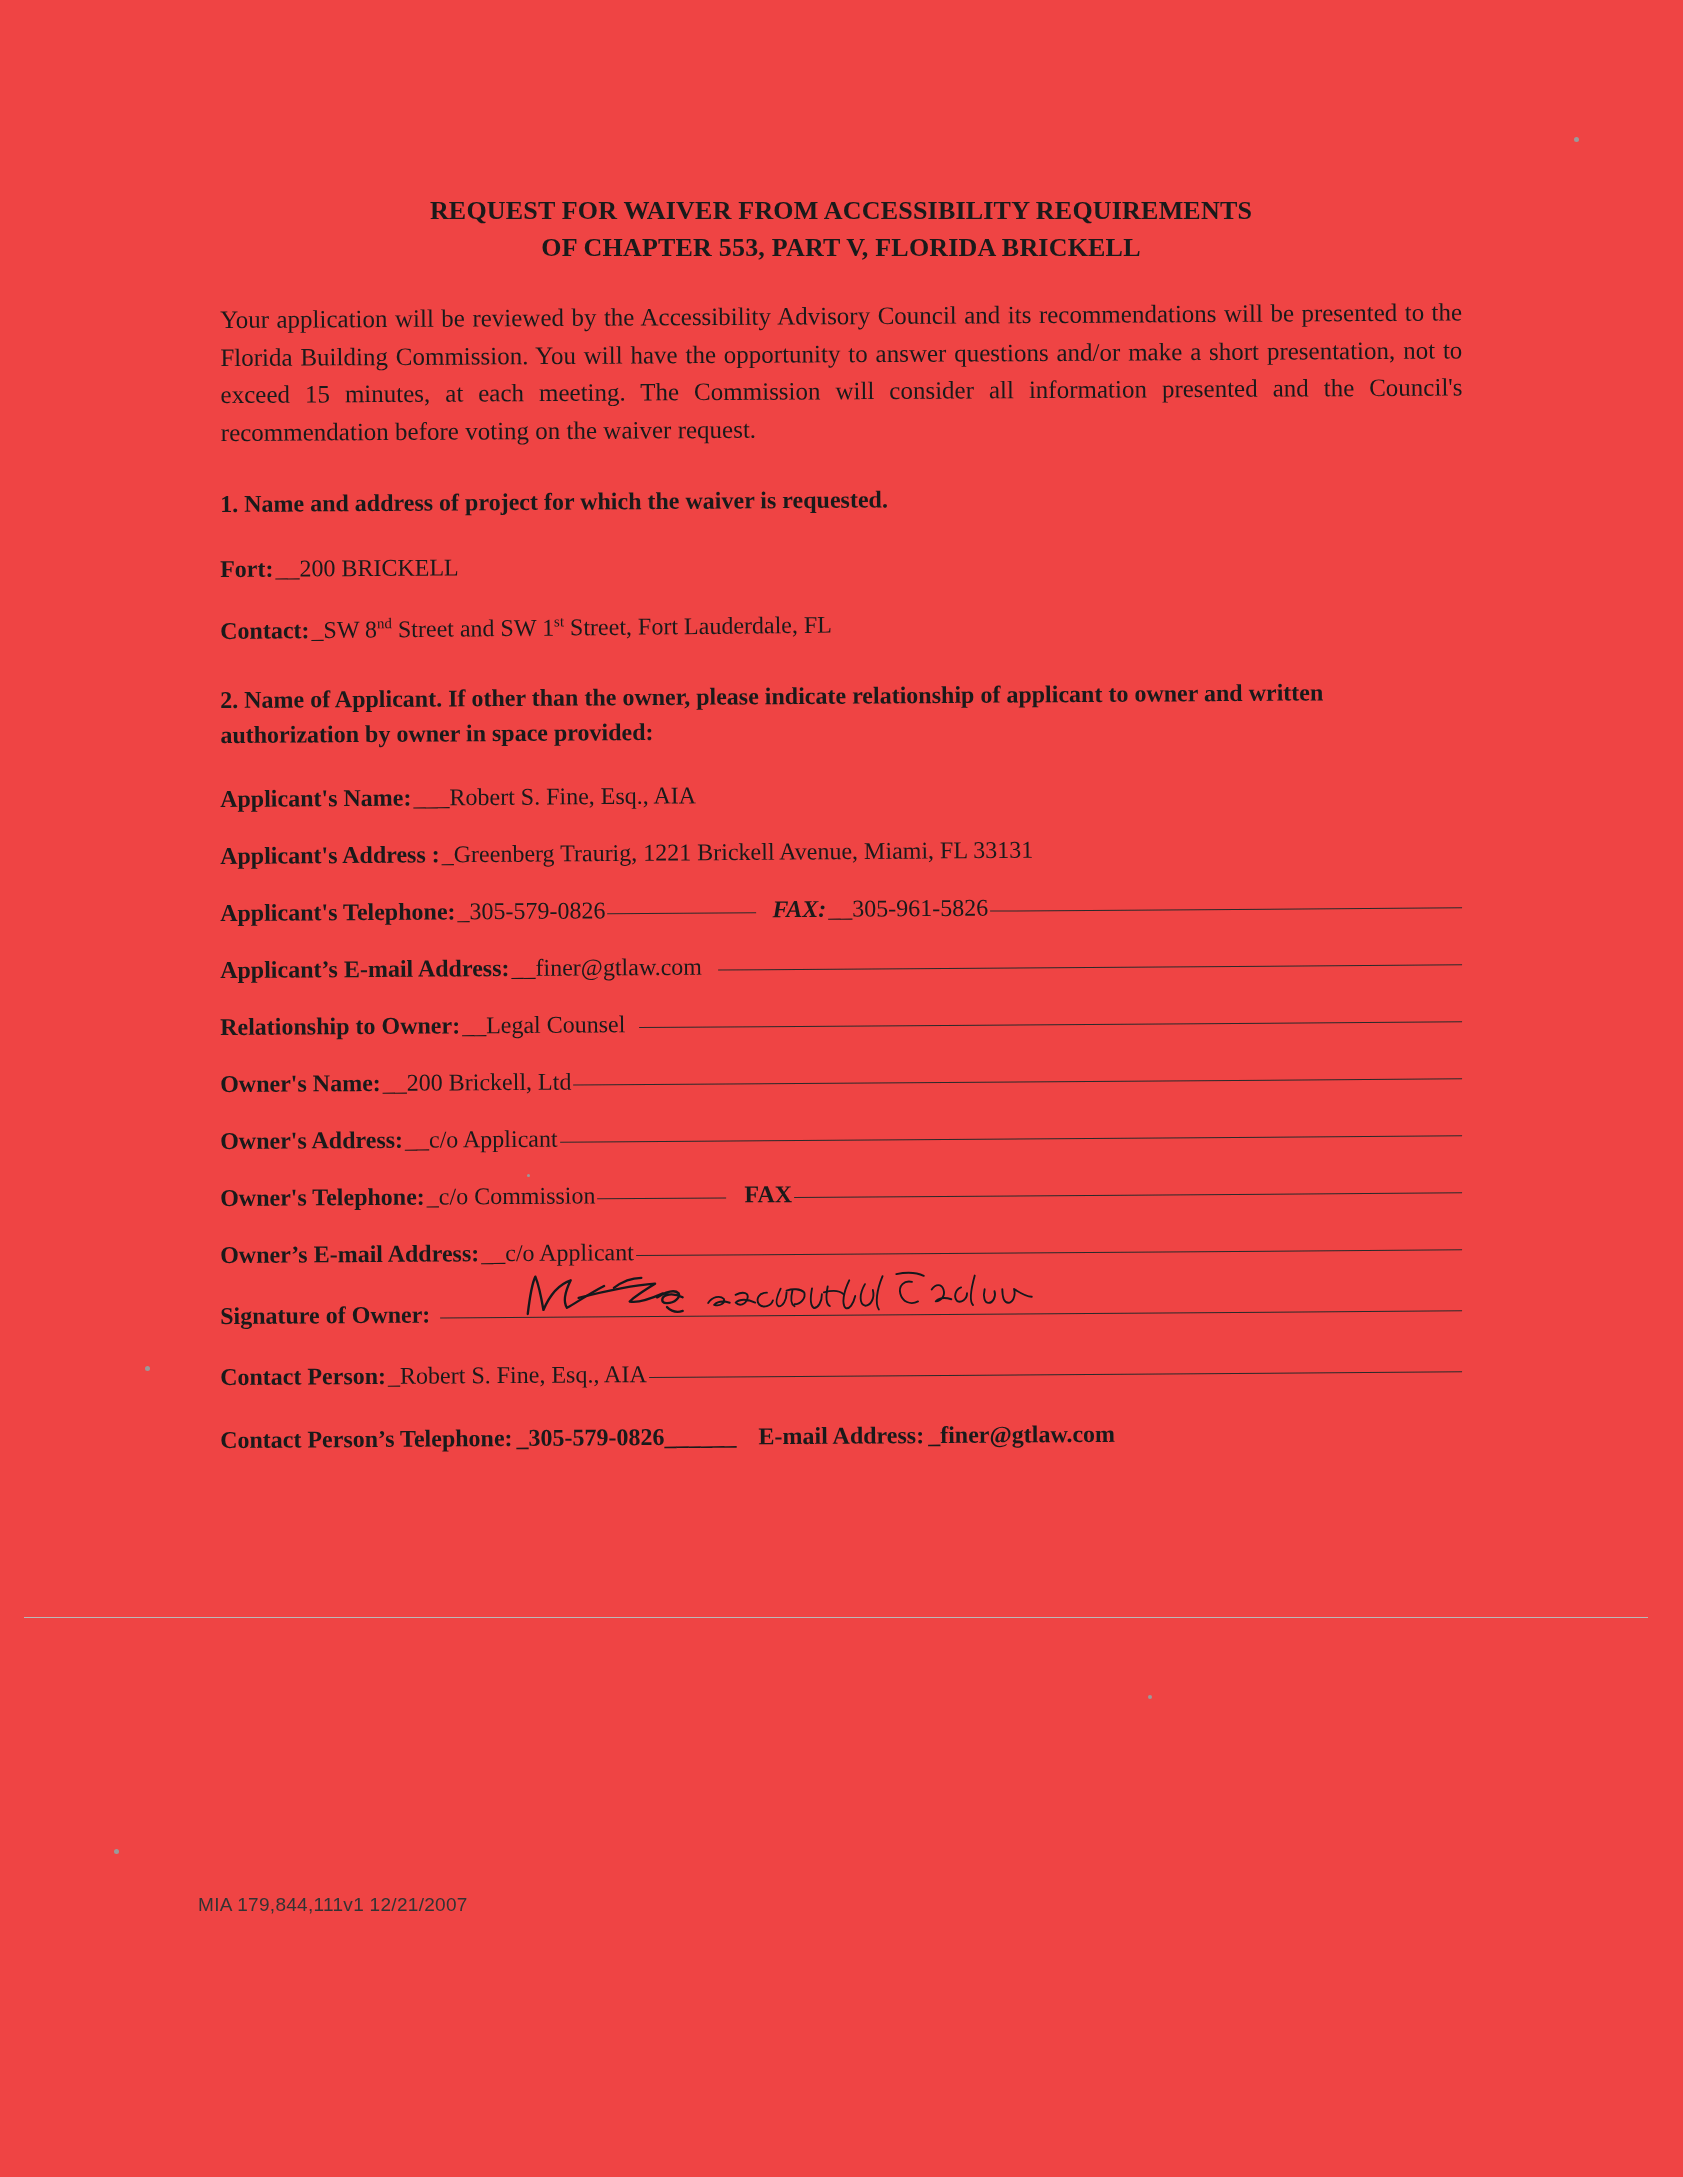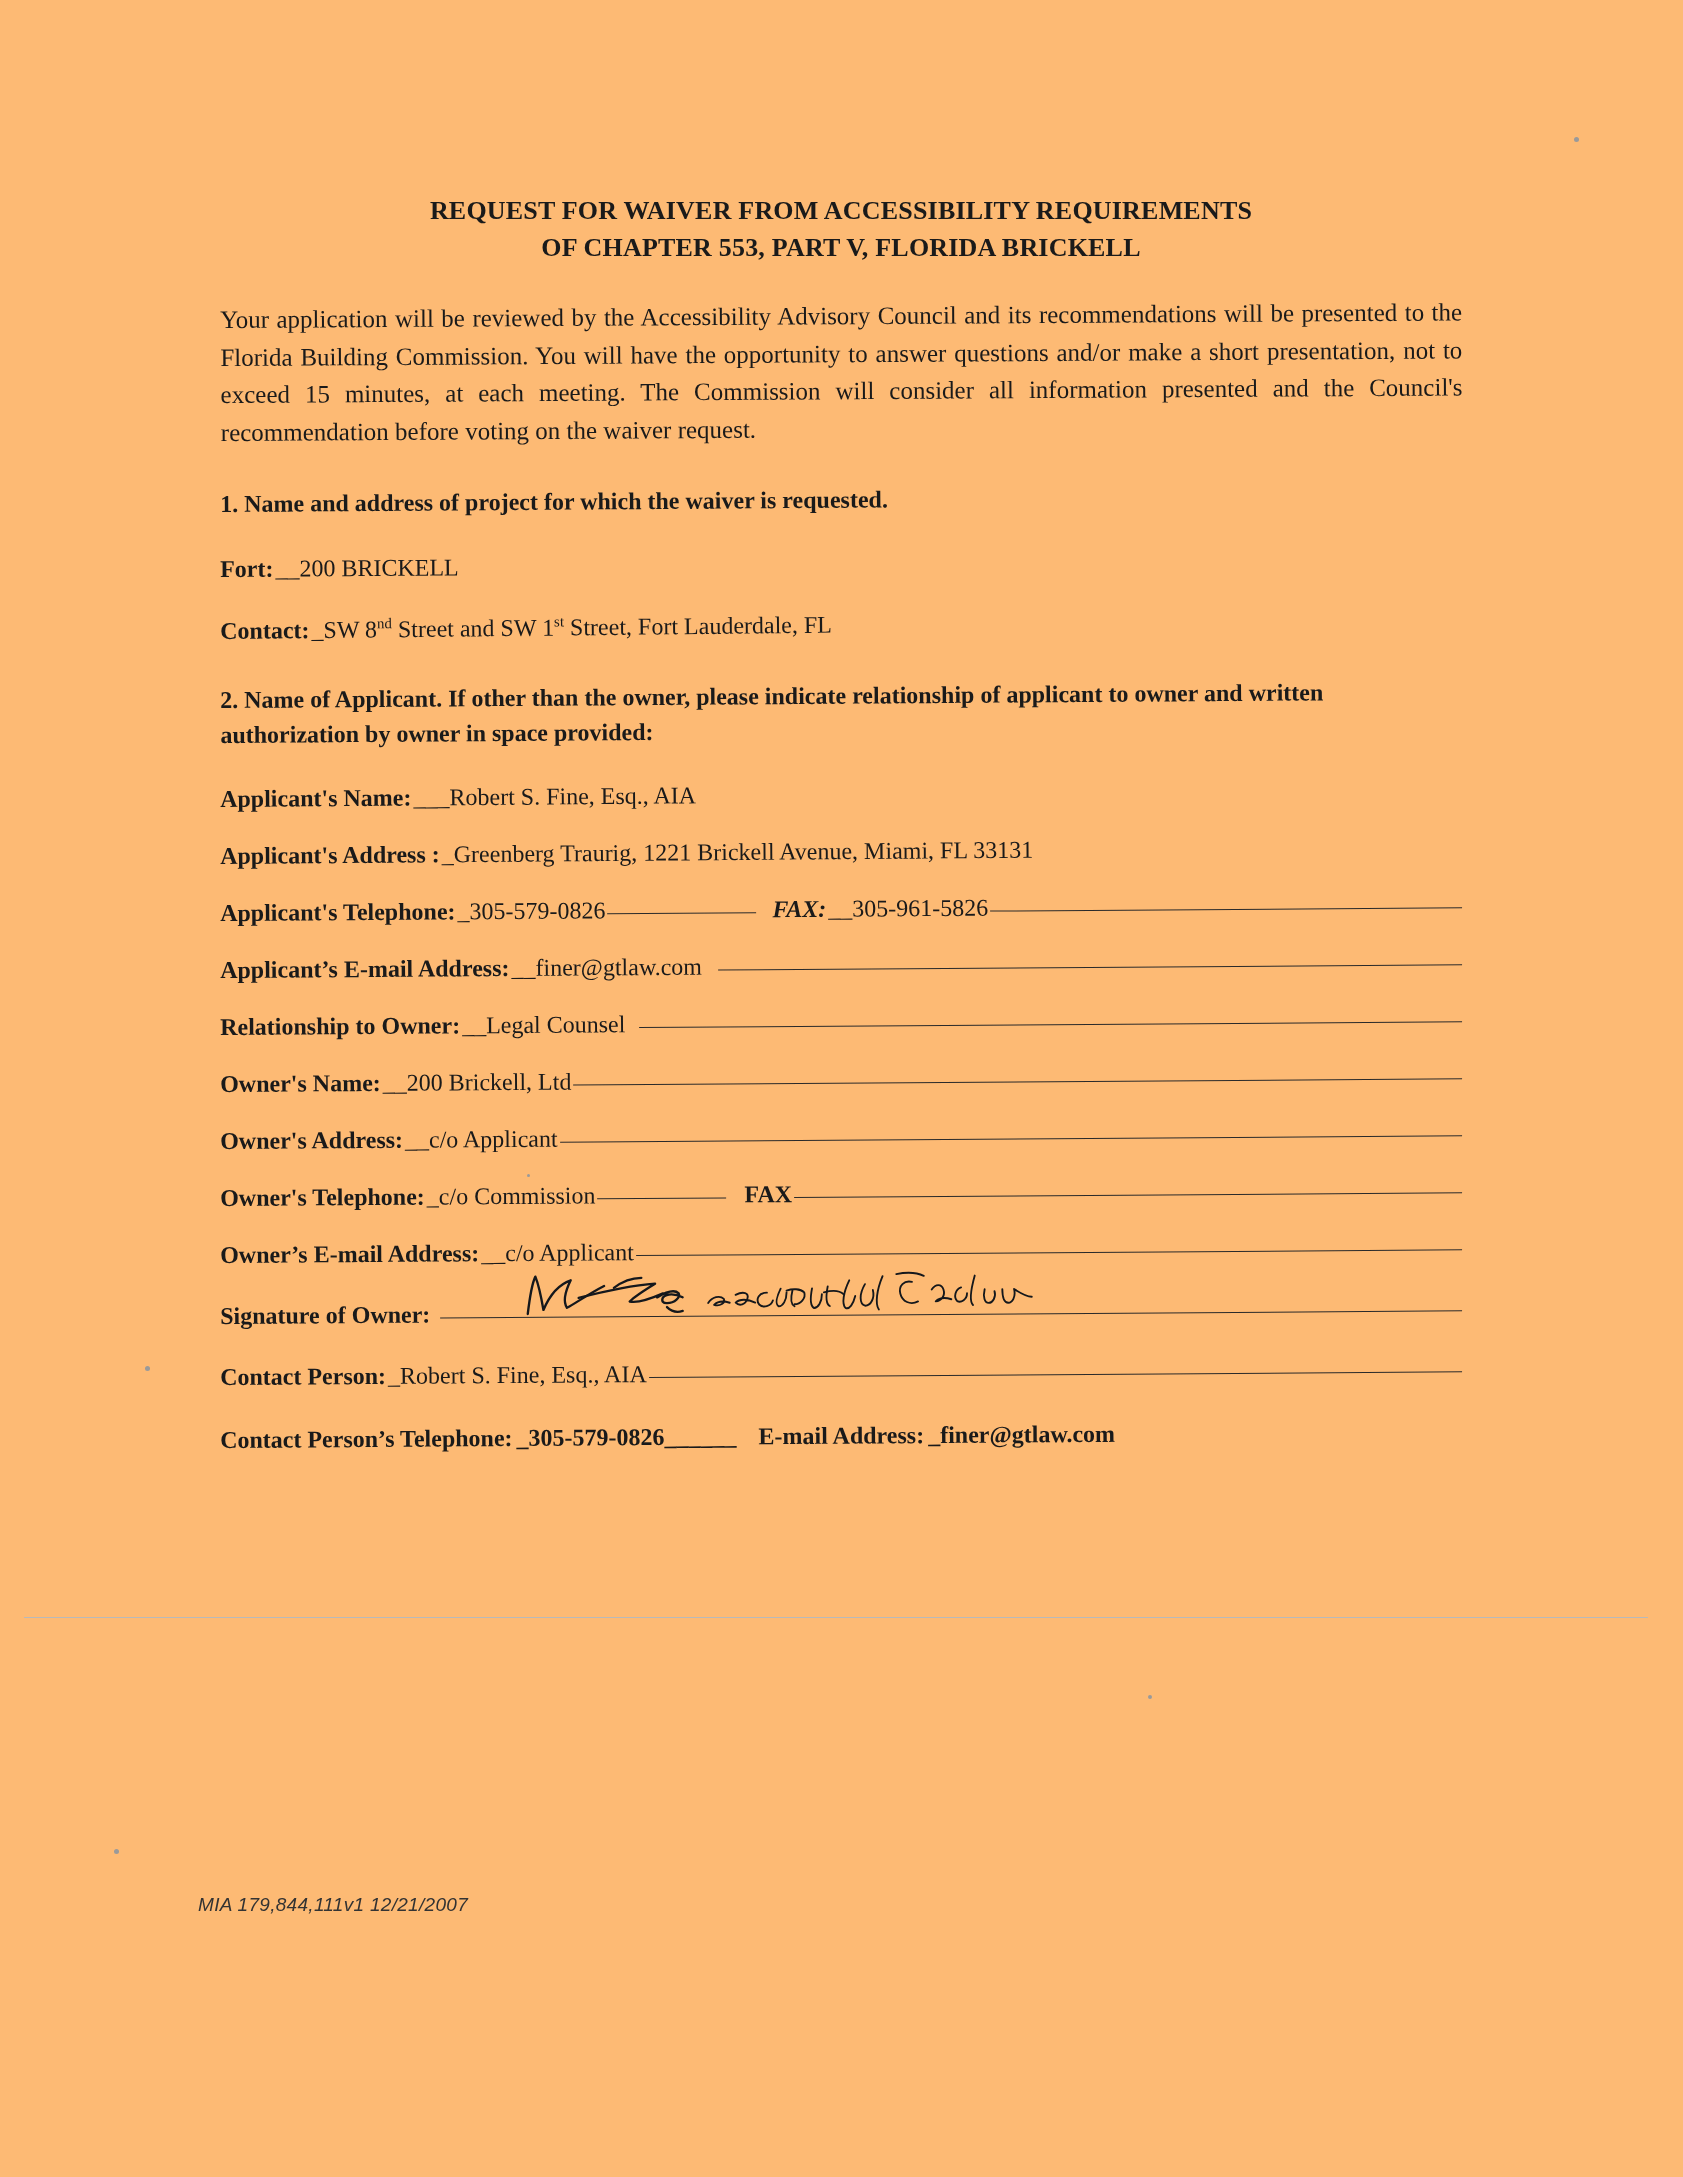--- a/index.html
+++ b/index.html
@@ -11,21 +11,21 @@
     width: 1683px;
     height: 2177px;
     position: relative;
     font-family: "Liberation Serif", serif;
     color: #1a1a1a;
     overflow: hidden;
   }
   .page {
     position: absolute;
     inset: 0;
-    background: #fdba74;
+    background: #ef4444;
   }
   .content {
     position: absolute;
     left: 220px;
     top: 193px;
     width: 1242px;
   }
   .title {
     text-align: center;
     font-weight: bold;
@@ -111,21 +111,20 @@
     left: 24px;
     top: 1617px;
     width: 1624px;
     border-top: 1px solid #b9b9b9;
   }
   .footer-code {
     position: absolute;
     left: 198px;
     top: 1894px;
     font-family: "Liberation Sans", sans-serif;
-    font-style: italic;
     font-size: 19px;
     color: #333;
     letter-spacing: 0.3px;
   }
   .speck {
     position: absolute;
     background: #9a9a9a;
     border-radius: 50%;
   }
   .s1 { left: 1574px; top: 137px; width: 5px; height: 5px; }

